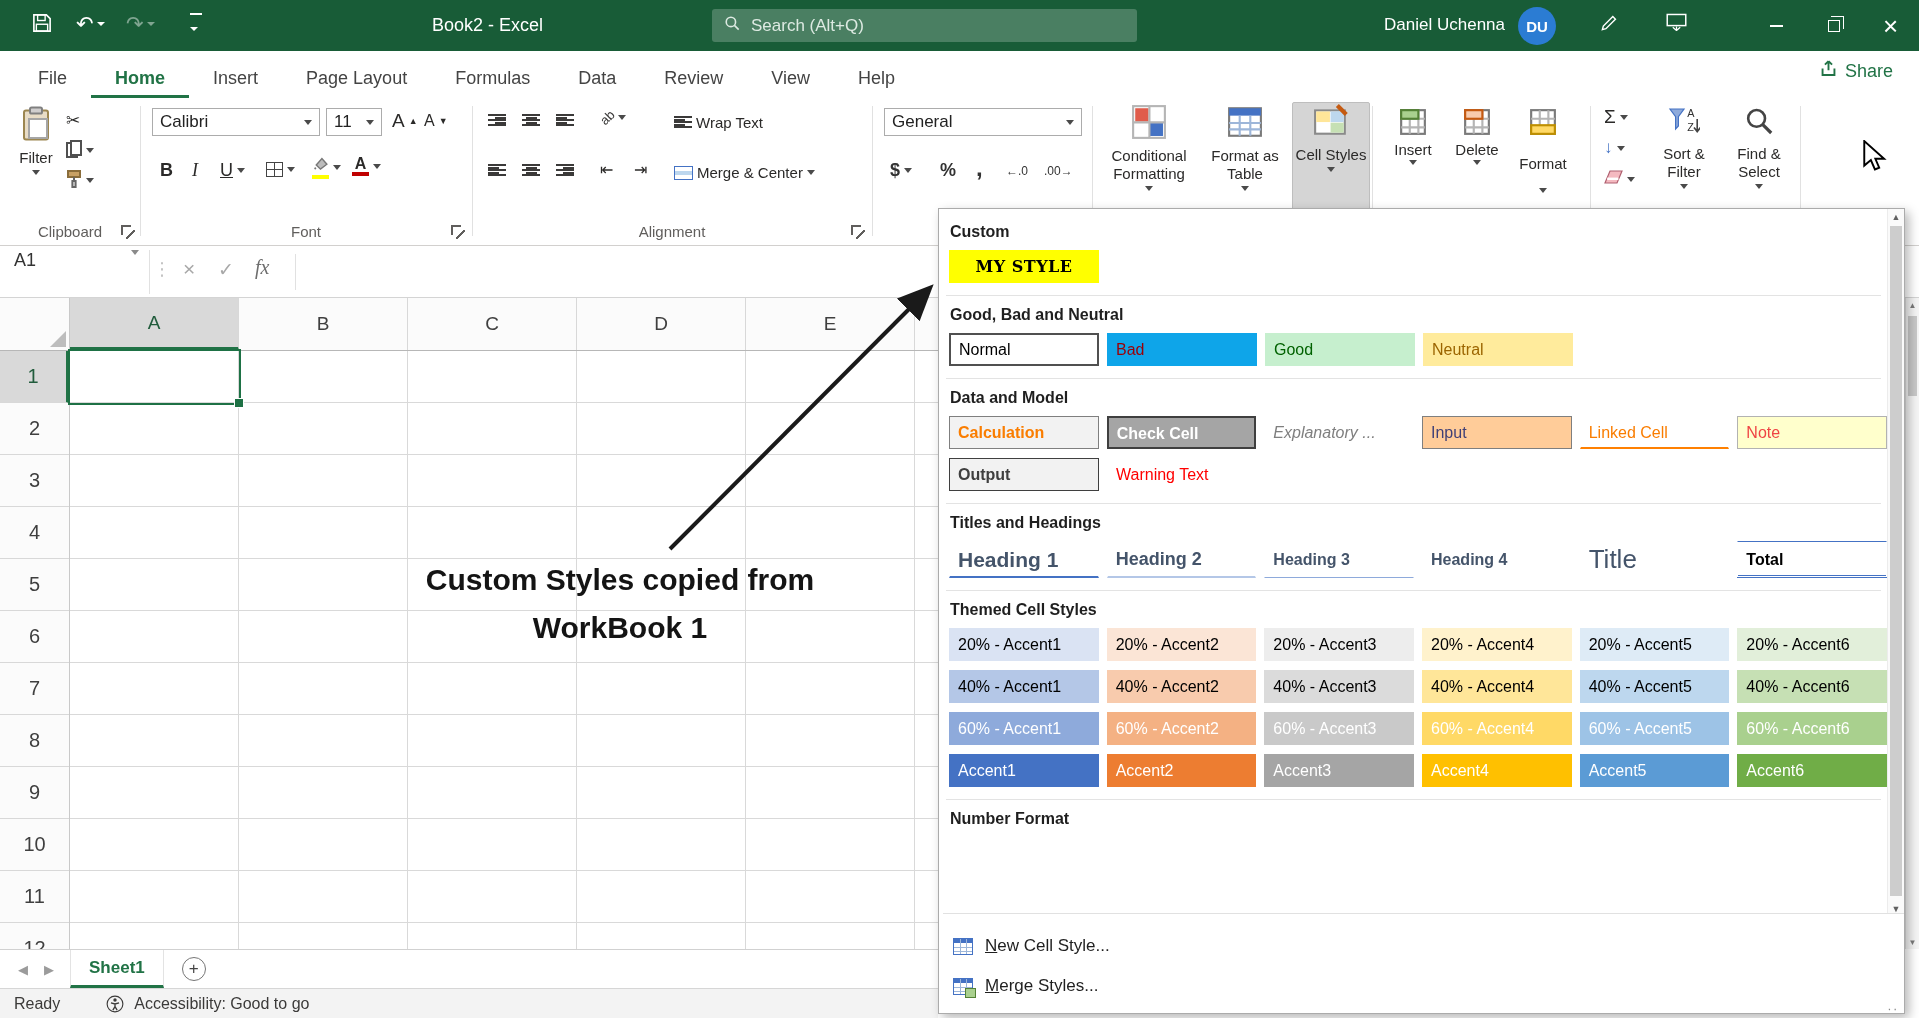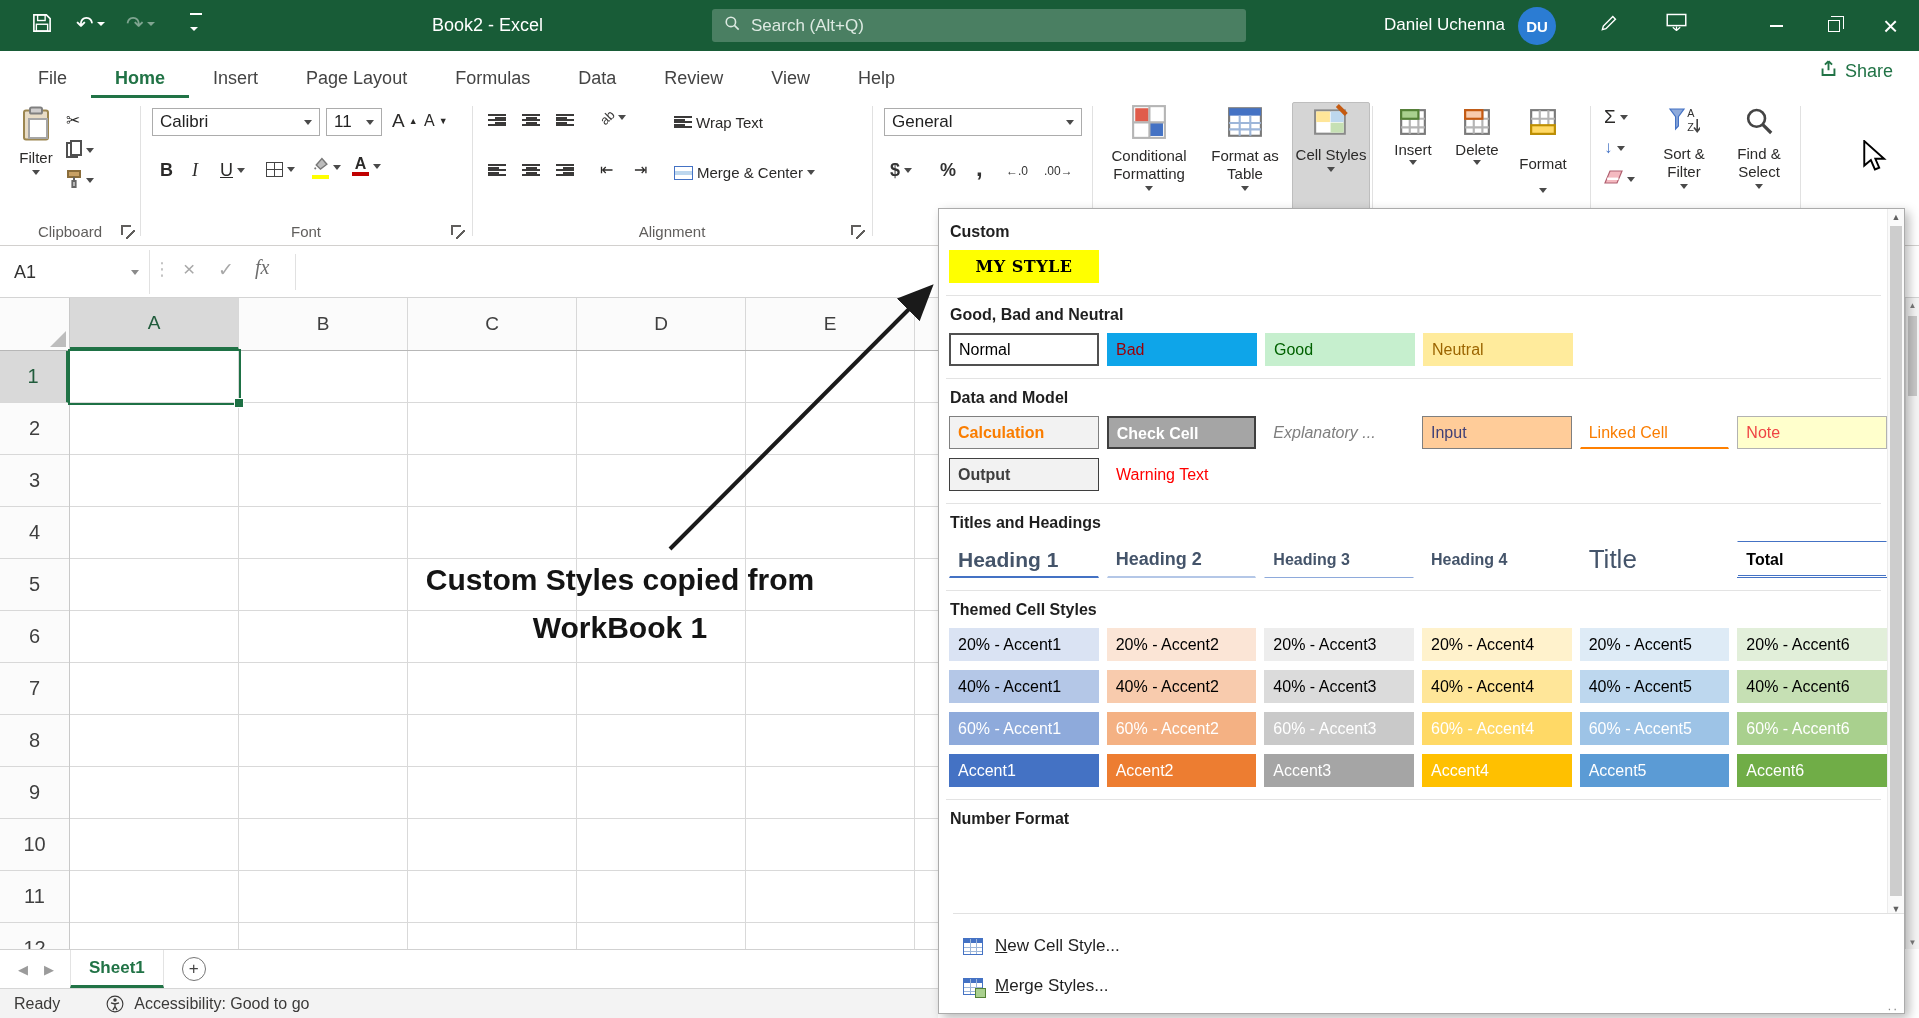--- a/index.html
+++ b/index.html
@@ -8,21 +8,21 @@
 
   
   .titlebar { position:absolute; left:0; top:0; width:1919px; height:51px; background:#185C37; color:#fff; }
   .tb-icon { position:absolute; top:13px; display:flex; align-items:center; gap:3px; cursor:default; }
   .tb-glyph { font-size:21px; line-height:22px; color:#fff; }
   .tb-glyph.disabled { color:rgba(255,255,255,.45); }
   .mini-caret { width:0; height:0; border-left:4px solid transparent; border-right:4px solid transparent; border-top:4px solid #fff; display:inline-block; }
   .mini-caret.dim { border-top-color:rgba(255,255,255,.45); }
   .ic-qatc { display:inline-block; width:12px; border-top:2px solid #fff; padding-top:2px; }
   .doc-title { position:absolute; left:432px; top:15px; font-size:18px; color:#fff; white-space:nowrap; }
-  .searchbox { position:absolute; left:712px; top:9px; width:534px; height:33px; background:rgba(255,255,255,.22); border-radius:3px; display:flex; align-items:center; color:#DDEAE2; font-size:17px; gap:10px; padding-left:12px; }
+  .searchbox { position:absolute; left:712px; top:9px; width:425px; height:33px; background:rgba(255,255,255,.22); border-radius:3px; display:flex; align-items:center; color:#DDEAE2; font-size:17px; gap:10px; padding-left:12px; }
   .tb-user { position:absolute; right:414px; top:15px; font-size:17px; color:#fff; white-space:nowrap; }
   .avatar { position:absolute; left:1518px; top:7px; width:38px; height:38px; border-radius:50%; background:#2B7CD3; color:#fff; font-size:15px; font-weight:bold; display:flex; align-items:center; justify-content:center; }
   .winbtn { position:absolute; top:0; width:57px; height:51px; display:flex; align-items:center; justify-content:center; }
   .ic-min { width:13px; border-bottom:2px solid #fff; }
   .ic-restore { position:relative; width:12px; height:12px; border:1.5px solid #fff; }
   .ic-restore::before { content:""; position:absolute; left:2px; top:-5px; width:12px; height:12px; border:1.5px solid #fff; border-left:none; border-bottom:none; }
   .ic-close { font-size:26px; line-height:24px; color:#fff; font-weight:400; }
 
   
   .menubar { position:absolute; left:0; top:51px; width:1919px; height:47px; background:#fff; display:flex; align-items:flex-end; padding-left:14px; }
@@ -54,21 +54,21 @@
   .ic-borders::before { content:""; position:absolute; inset:0; background:linear-gradient(#444,#444) center/100% 1px no-repeat, linear-gradient(#444,#444) center/1px 100% no-repeat; }
   .colorbar { display:block; width:17px; height:4px; margin-top:1px; }
   .ic-merge { width:19px; height:14px; display:inline-block; border:1px solid #4472C4; background:linear-gradient(#fff 30%, #BDD7EE 30%, #BDD7EE 70%, #fff 70%); }
   .ic-orient { display:inline-block; transform:rotate(-45deg); font-size:13px; color:#3b3a39; }
   .num-glyph { font-size:18px; font-weight:bold; color:#333; }
   .dec-glyph { font-size:12px; color:#333; letter-spacing:0; }
   .stackbtn { position:absolute; display:flex; flex-direction:column; align-items:center; gap:2px; }
 
   
   .fbar { position:absolute; left:0; top:246px; width:1919px; height:52px; background:#fff; border-bottom:1px solid #D4D4D4; }
-  .namebox { position:absolute; left:0; top:4px; width:150px; height:44px; display:flex; align-items:center; padding-left:14px; font-size:18px; color:#333; border-right:1px solid #E1E1E1; }
+  .namebox { position:absolute; left:0; top:4px; width:150px; height:44px; display:flex; padding-left:14px; font-size:18px; color:#333; border-right:1px solid #E1E1E1; }
   .namebox .caret { margin-left:auto; margin-right:10px; border-top-color:#8a8a8a; }
   .fbar-dots { position:absolute; left:153px; top:12px; color:#C0C0C0; font-size:18px; letter-spacing:-2px; }
   .fbar-x { position:absolute; left:183px; top:11px; font-size:21px; color:#A8A8A8; }
   .fbar-ck { position:absolute; left:218px; top:12px; font-size:19px; color:#A8A8A8; }
   .fbar-fx { position:absolute; left:255px; top:10px; font-size:20px; font-style:italic; font-family:"Liberation Serif",serif; color:#6E6E6E; }
   .fbar-sep2 { position:absolute; left:295px; top:8px; height:36px; width:1px; background:#E1E1E1; }
 
   
   .corner { position:absolute; left:0; top:298px; width:70px; height:53px; background:#FBFBFB; border-right:1px solid #C9C9C9; border-bottom:1px solid #B7B7B7; }
   .corner::after { content:""; position:absolute; right:3px; bottom:3px; width:0; height:0; border-left:16px solid transparent; border-bottom:16px solid #BDBDBD; }
@@ -98,21 +98,21 @@
 
   
   .panel { position:absolute; left:938px; top:208px; width:967px; height:806px; background:#fff; border:1px solid #ABABAB; box-shadow:4px 4px 10px rgba(0,0,0,.28); z-index:50; }
   .panel-body { position:absolute; left:0; top:0; right:17px; bottom:100px; padding:12px 0 0 5px; overflow:hidden; }
   .panel-section-title { font-size:16px; font-weight:bold; color:#1f1f1f; margin:2px 0 9px 6px; }
   .panel-sep { height:1px; background:#E3E3E3; margin:12px 6px 10px 2px; }
   .style-row { display:flex; gap:8px; margin:0 0 9px 5px; }
   .style-item { width:150px; height:33px; line-height:31px; padding:0 8px; font-size:16px; color:#000; border:1px solid transparent; white-space:nowrap; overflow:hidden; }
   .style-item.tall { height:37px; line-height:35px; }
   .style-item.selected { border:2px solid #505050; box-shadow:inset 0 0 0 1.5px #fff; line-height:29px; }
-  .panel-bottom { position:absolute; left:14px; right:0; bottom:0; height:100px; background:#fff; border-top:1px solid #E1E1E1; padding:12px 0 0 10px; }
+  .panel-bottom { position:absolute; left:4px; right:0; bottom:0; height:100px; background:#fff; border-top:1px solid #E1E1E1; padding:12px 0 0 10px; }
   .panel-cmd { display:flex; align-items:center; gap:12px; height:40px; font-size:17px; color:#1f1f1f; }
   .panel-cmd .label::first-letter { text-decoration:underline; }
   .ic-cmd { position:relative; width:20px; height:17px; border:1px solid #4472C4; background:
     linear-gradient(to right, transparent 6px, #9DB6D9 6px, #9DB6D9 7px, transparent 7px, transparent 12px, #9DB6D9 12px, #9DB6D9 13px, transparent 13px),
     linear-gradient(to bottom, #4472C4 4px, transparent 4px, transparent 8px, #9DB6D9 8px, #9DB6D9 9px, transparent 9px, transparent 12px, #9DB6D9 12px, #9DB6D9 13px, transparent 13px); }
   .ic-cmd.merge::after { content:""; position:absolute; right:-4px; bottom:-4px; width:9px; height:8px; background:#A9D08E; border:1px solid #538135; }
   .panel-scroll { position:absolute; right:0; top:0; width:17px; height:706px; background:#FAFAFA; border-left:1px solid #ECECEC; font-size:9px; color:#606060; text-align:center; }
   .panel-scroll .thumb { position:absolute; left:2px; top:17px; width:12px; height:670px; background:#CDCDCD; }
   .panel-grip { position:absolute; right:5px; bottom:-3px; color:#8A8A8A; font-size:13px; letter-spacing:2px; }
 

